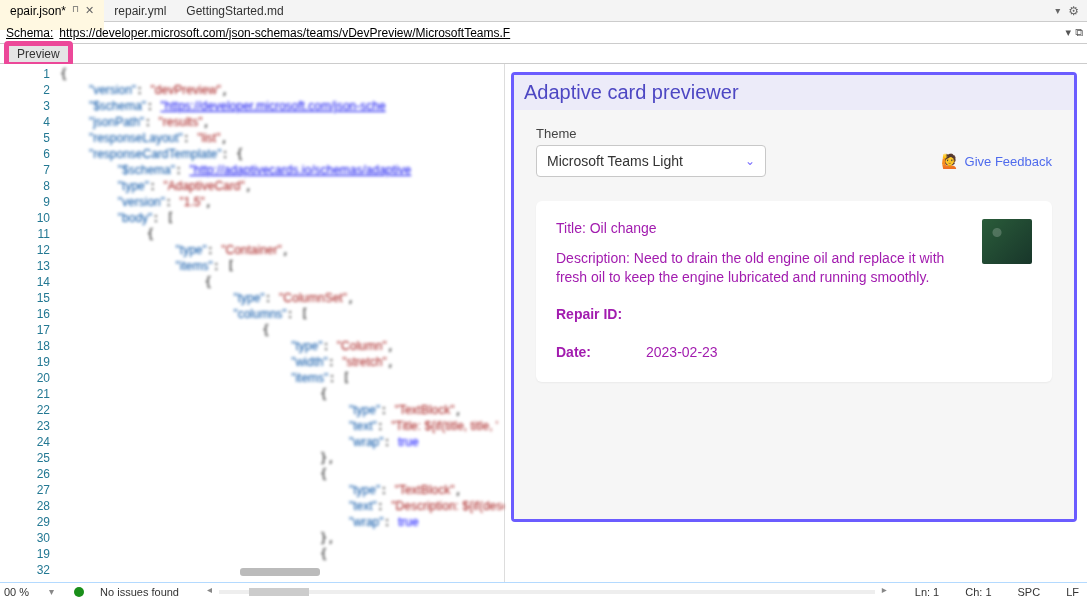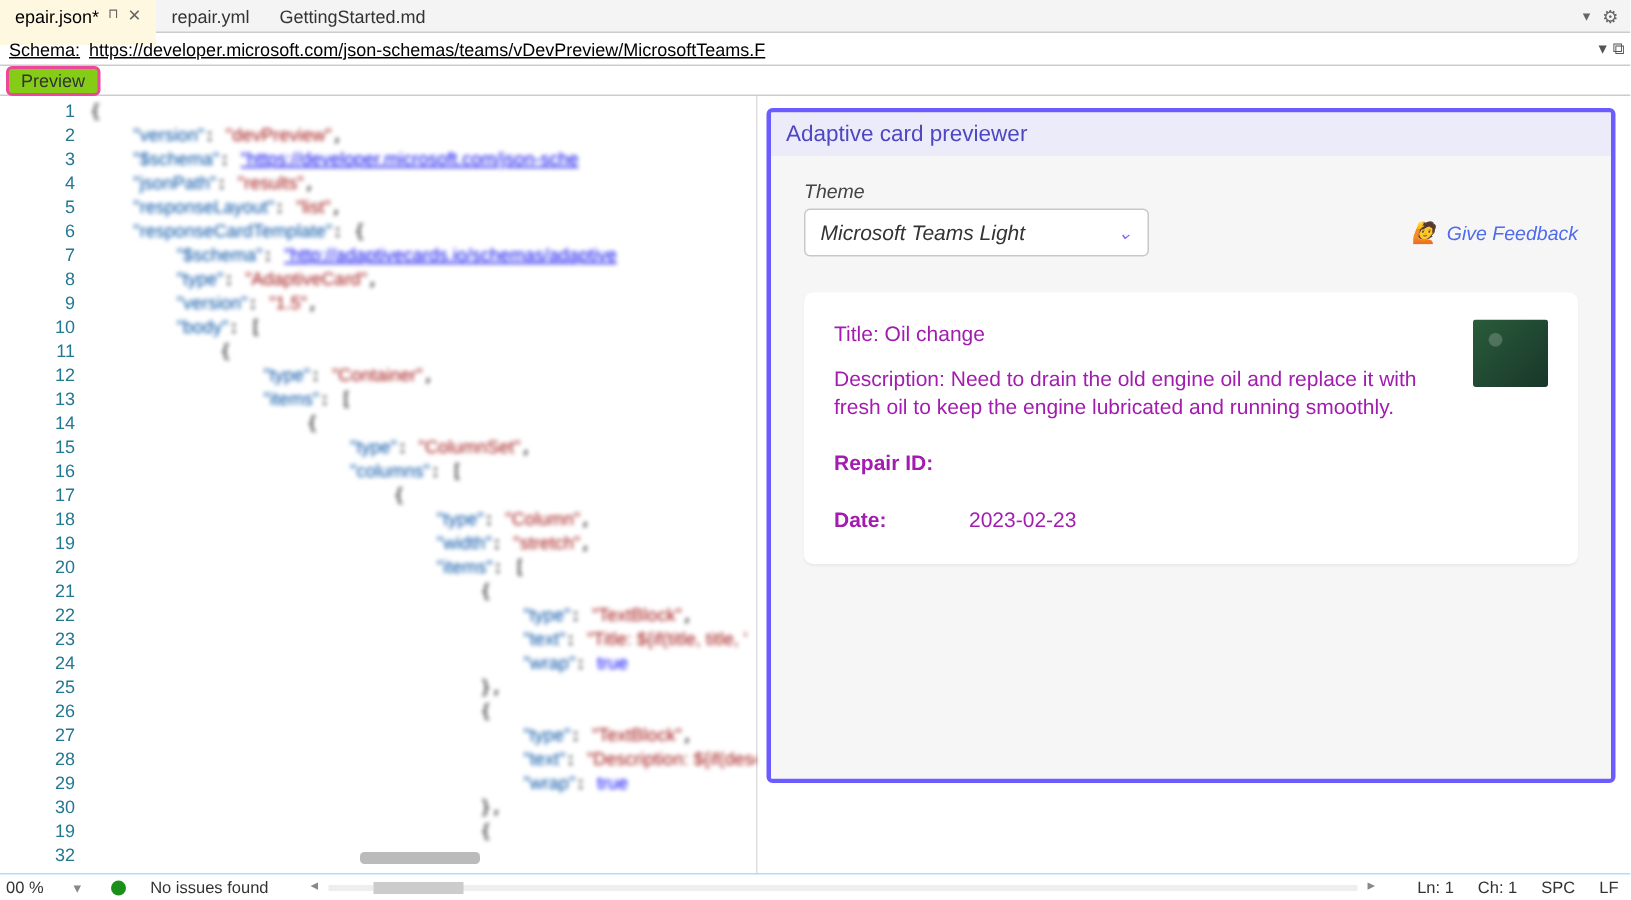--- a/index.html
+++ b/index.html
@@ -22,22 +22,22 @@
     display: flex; align-items: center; height: 22px; font-size: 12px;
     border-bottom: 1px solid #ccc; background: #fff;
   }
   .schema-label { padding: 0 6px; text-decoration: underline; }
   .schema-url { flex: 1; text-decoration: underline; color: #000; overflow: hidden; white-space: nowrap; }
   .schema-end { display:flex; align-items:center; gap:4px; padding: 0 4px; color:#555; font-size:11px;}
 
   
   .preview-row { height: 20px; display:flex; align-items:center; border-bottom:1px solid #ccc;}
   .preview-link {
-    font-size: 12px; color: #333; padding: 1px 8px; border: 2px solid #ec4899;
-    border-radius: 4px; margin: 2px 4px; background: #84cc16; text-align: right;
+    font-size: 12px; color: #333; padding: 1px 8px; border: 5px solid #ec4899;
+    border-radius: 4px; margin: 2px 4px; background: #e5e5e5; text-align: right;
   }
 
   
   .main { display: flex; height: calc(600px - 22px - 22px - 20px - 18px); }
 
   
   .editor { width: 505px; display:flex; background:#fff; position:relative; border-right:1px solid #ddd;}
   .gutter { width: 56px; background:#fff; text-align:right; padding: 2px 6px 0 0; color:#237893; font-size:12px; font-family: Consolas, monospace; line-height:16px;}
   .code { flex:1; font-family: Consolas, monospace; font-size:12px; line-height:16px; padding:2px 0 0 4px; filter: blur(1.4px); white-space: pre; overflow:hidden; }
   .code .k { color:#0451a5; } 
@@ -50,25 +50,25 @@
   .annotation {
     position: absolute; pointer-events: none; z-index: 50;
   }
 
   
   .previewer-wrap { flex:1; padding: 8px 10px 8px 6px; background:#fff; }
   .previewer {
     border: 3px solid #6b5cff; border-radius: 4px; height: 450px; display:flex; flex-direction:column;
   }
   .previewer-header {
-    background:#ecebf9; color:#4d47c3; font-size:15px; padding:6px 10px; font-weight:400;
+    background:#ecebf9; color:#4d47c3; font-size:20px; padding:6px 10px; font-weight:400;
   }
   .previewer-body { flex:1; padding: 16px 22px; background:#f6f6f6; overflow:auto; }
 
-  .theme-row { margin-bottom: 24px; font-style: italic; }
+  .theme-row { margin-bottom: 24px; }
   .theme-label { font-size:13px; color:#444; margin-bottom:4px; }
   .theme-controls { display:flex; align-items:center; gap: 20px; }
   .theme-select {
     width: 230px; height: 32px; border:1px solid #c8c8c8; border-radius:4px;
     display:flex; align-items:center; justify-content:space-between; padding:0 10px;
     background:#fff; font-size:14px; color:#333;gap:10px;
   }
   .chev { color:#7a6fff; font-size:12px; }
   .feedback { margin-left:auto; color:#4f6bed; font-size:13px; display:flex; align-items:center; gap:6px; }
   .feedback-icon { font-size:14px; }
@@ -89,21 +89,21 @@
   .facts .lbl { font-weight:600; }
 
   
   .status-bar {
     height: 18px; display:flex; align-items:center; font-size:11px;
     border-top:1px solid #1e90ff55; background:#fff; color:#333;
   }
   .status-left { display:flex; align-items:center; gap:16px; padding-left:4px;}
   .status-left .zoom { }
   .status-left .dot { width:10px;height:10px;border-radius:50%;background:#1a8f1a;display:inline-block;}
-  .status-right { margin-left:auto; display:flex; gap:16px; padding-right:8px;align-items:flex-end;}
+  .status-right { margin-left:auto; display:flex; gap:26px; padding-right:8px;align-items:flex-end;}
   .hscroll { flex:1; margin:0 40px; height:12px; position:relative;}
   .hscroll .track { position:absolute; left:0; right:0; top:4px; height:4px; background:#eee;}
   .hscroll .thumb { position:absolute; left:30px; width:60px; top:2px; height:8px; background:#ccc;}
   .arrowbtn { color:#888; font-size:10px; padding:0 4px;}
 </style>
 </head>
 <body>
 
 <div class="tab-strip">
   <div class="tab active">

